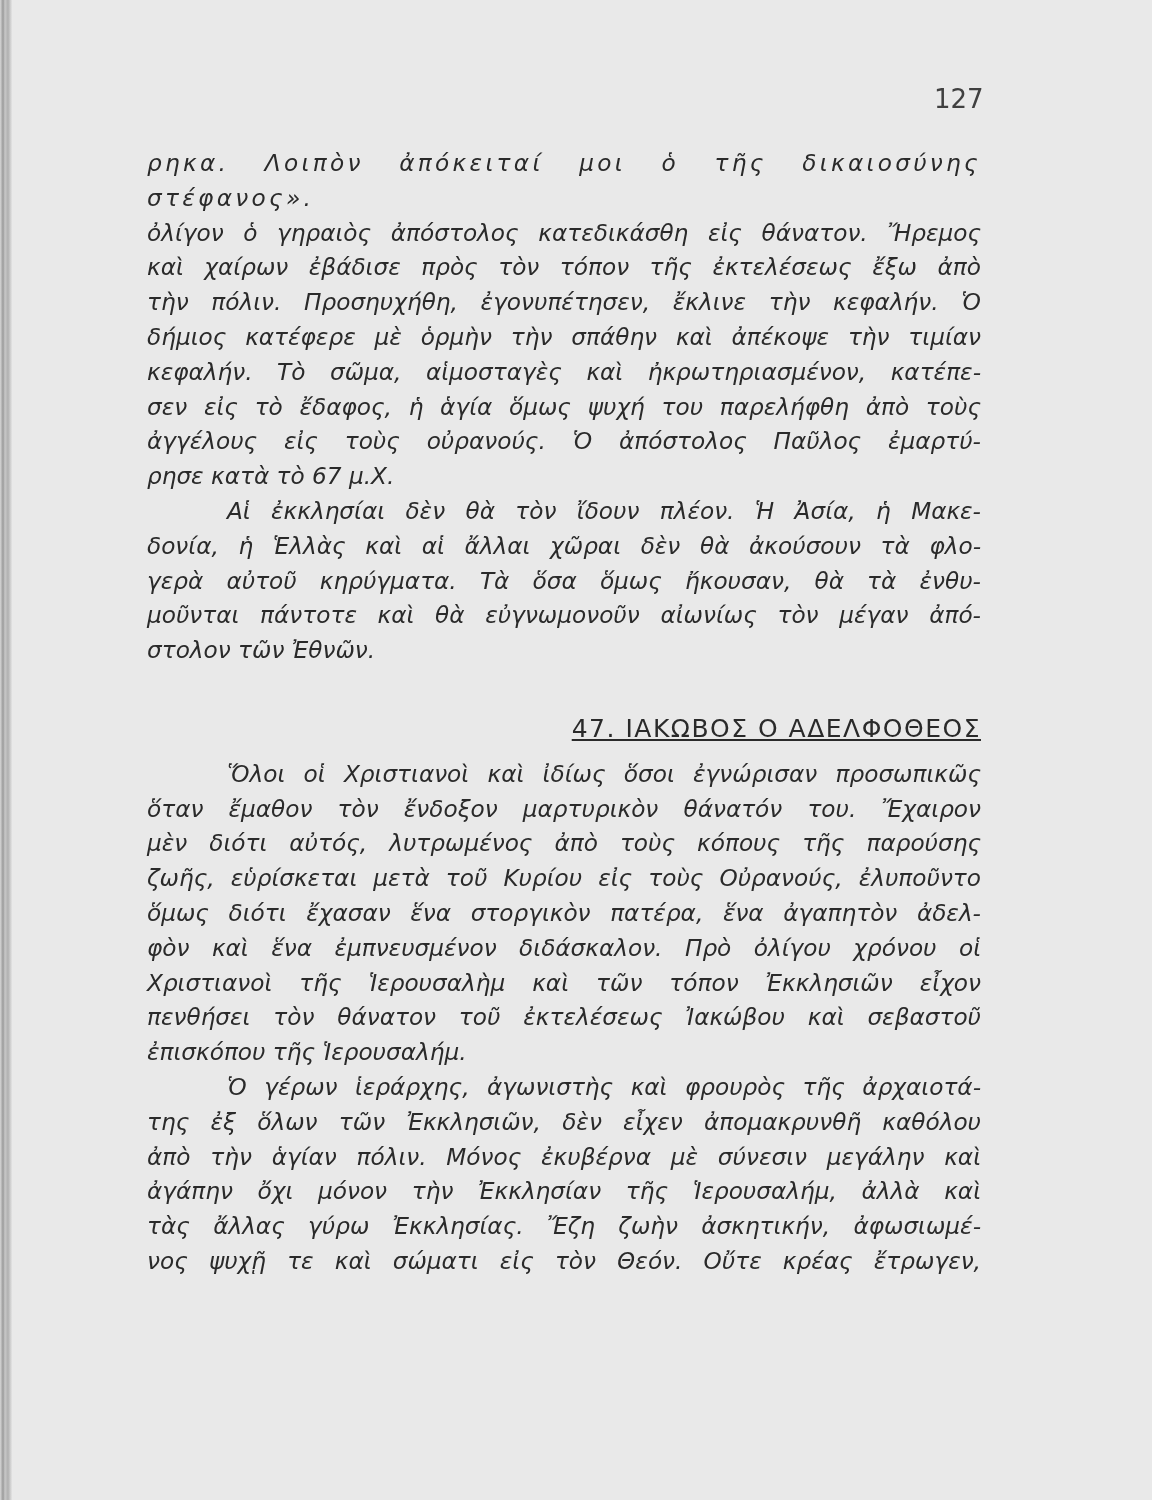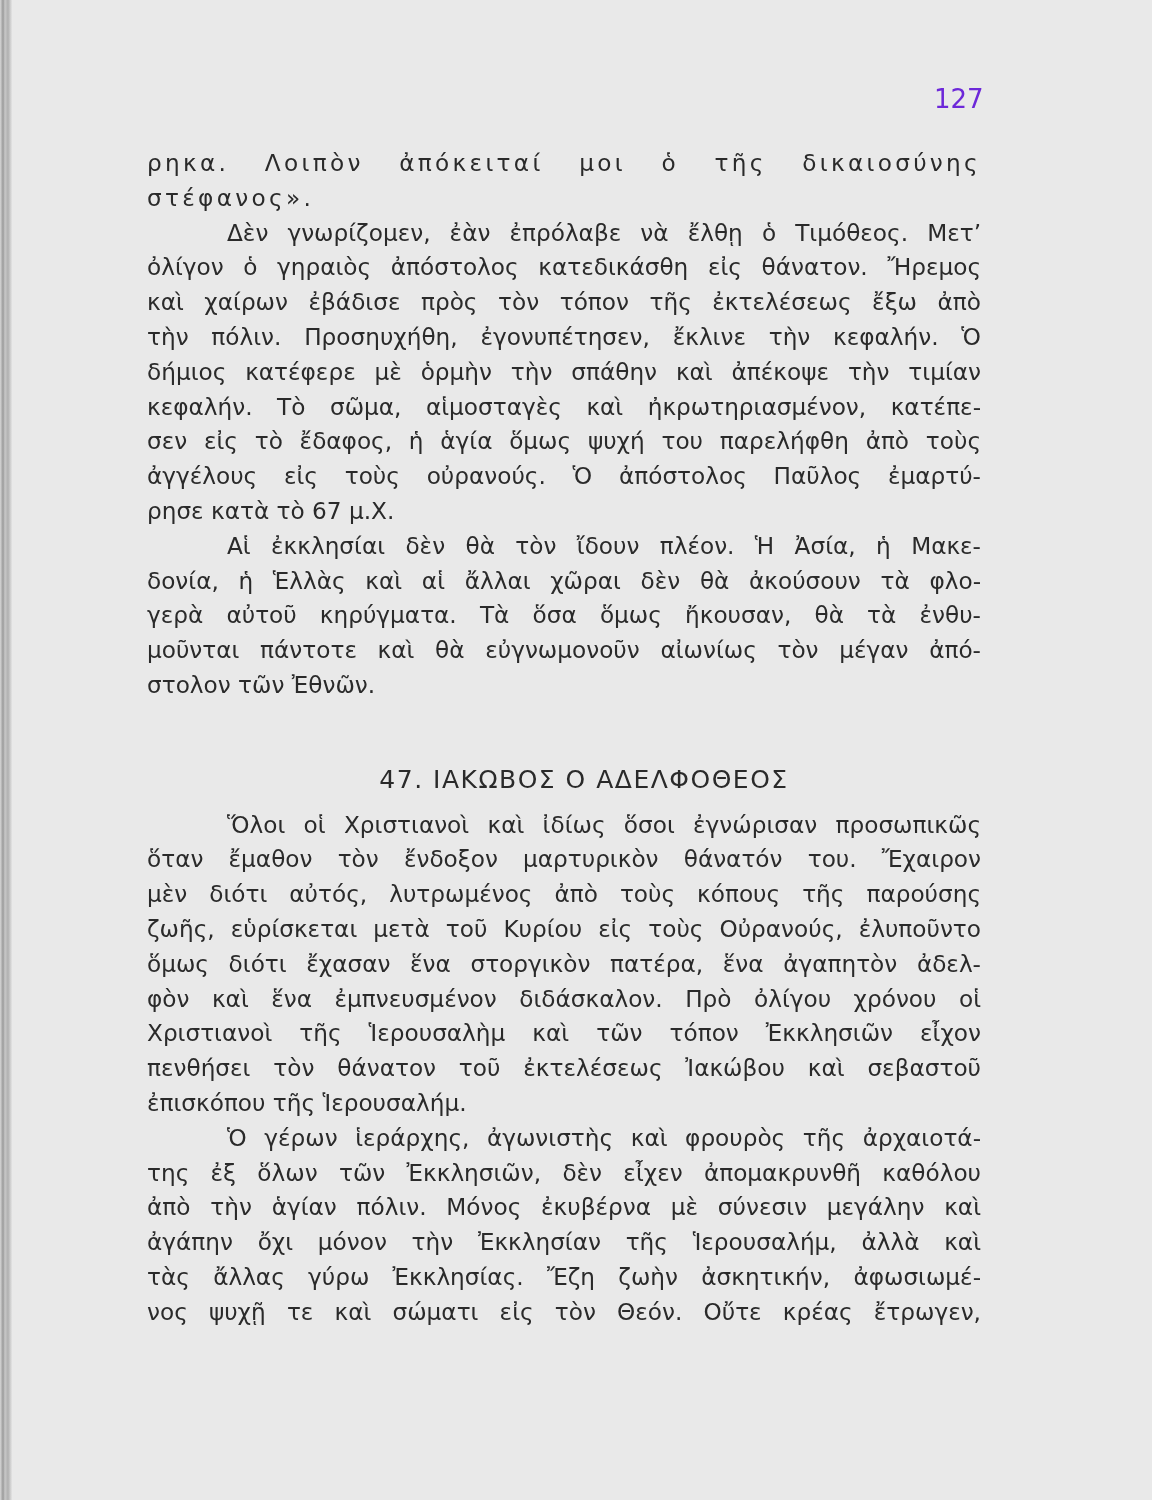--- a/index.html
+++ b/index.html
@@ -9,51 +9,51 @@
     position: relative;
     font-family: "DejaVu Sans", sans-serif;
     color: #2a2a2a;
   }
   .edge {
     position: absolute; left: 0; top: 0; width: 12px; height: 1500px;
     background: linear-gradient(to right, #d8d8d8 0, #9a9a9a 3px, #c8c8c8 5px, #b0b0b0 8px, #e4e4e4 12px);
   }
   .page-number {
     position: absolute; left: 934px; top: 84px;
-    font-size: 26px; color: #6d28d9; letter-spacing: 0;
+    font-size: 26px; color: #404040; letter-spacing: 0;
   }
   .body-text {
     position: absolute; left: 147px; top: 146px; width: 834px;
     font-size: 23.2px; line-height: 34.8px;
   }
-  .line { display: block; white-space: nowrap; text-align: justify; text-align-last: justify; height: 34.8px; }
+  .line { display: block; white-space: nowrap; text-align: justify; text-align-last: justify; height: 34.8px; font-style: italic; }
   .line.last { text-align-last: left; }
   .line.indent { padding-left: 80px; }
   .line.spaced { letter-spacing: 3.3px; }
   .heading {
-    display: block; text-align: center; height: 34.8px;
-    font-size: 25px; letter-spacing: 1.5px; margin-top: 60px; margin-bottom: 10px;
+    display: block; text-align: right; height: 34.8px;
+    font-size: 25px; letter-spacing: 1.5px; margin-top: 44px; margin-bottom: 10px;
     padding-left: 40px;
+    text-decoration: underline;
   }
 </style>
 </head>
 <body>
 
 <div class="edge"></div>
 
 <div class="page-number">127</div>
 
 <div class="body-text">
   <div>
     <span class="line spaced">ρηκα. Λοιπὸν ἀπόκειταί μοι ὁ τῆς δικαιοσύνης</span>
     <span class="line spaced last">στέφανος».</span>
   </div>
 
   <div>
-    <span class="line indent">Δὲν γνωρίζομεν, ἐὰν ἐπρόλαβε νὰ ἔλθῃ ὁ Τιμόθεος. Μετ’</span>
     <span class="line">ὀλίγον ὁ γηραιὸς ἀπόστολος κατεδικάσθη εἰς θάνατον. Ἤρεμος</span>
     <span class="line">καὶ χαίρων ἐβάδισε πρὸς τὸν τόπον τῆς ἐκτελέσεως ἔξω ἀπὸ</span>
     <span class="line">τὴν πόλιν. Προσηυχήθη, ἐγονυπέτησεν, ἔκλινε τὴν κεφαλήν. Ὁ</span>
     <span class="line">δήμιος κατέφερε μὲ ὁρμὴν τὴν σπάθην καὶ ἀπέκοψε τὴν τιμίαν</span>
     <span class="line">κεφαλήν. Τὸ σῶμα, αἱμοσταγὲς καὶ ἠκρωτηριασμένον, κατέπε-</span>
     <span class="line">σεν εἰς τὸ ἔδαφος, ἡ ἁγία ὅμως ψυχή του παρελήφθη ἀπὸ τοὺς</span>
     <span class="line">ἀγγέλους εἰς τοὺς οὐρανούς. Ὁ ἀπόστολος Παῦλος ἐμαρτύ-</span>
     <span class="line last">ρησε κατὰ τὸ 67 μ.Χ.</span>
   </div>
 

